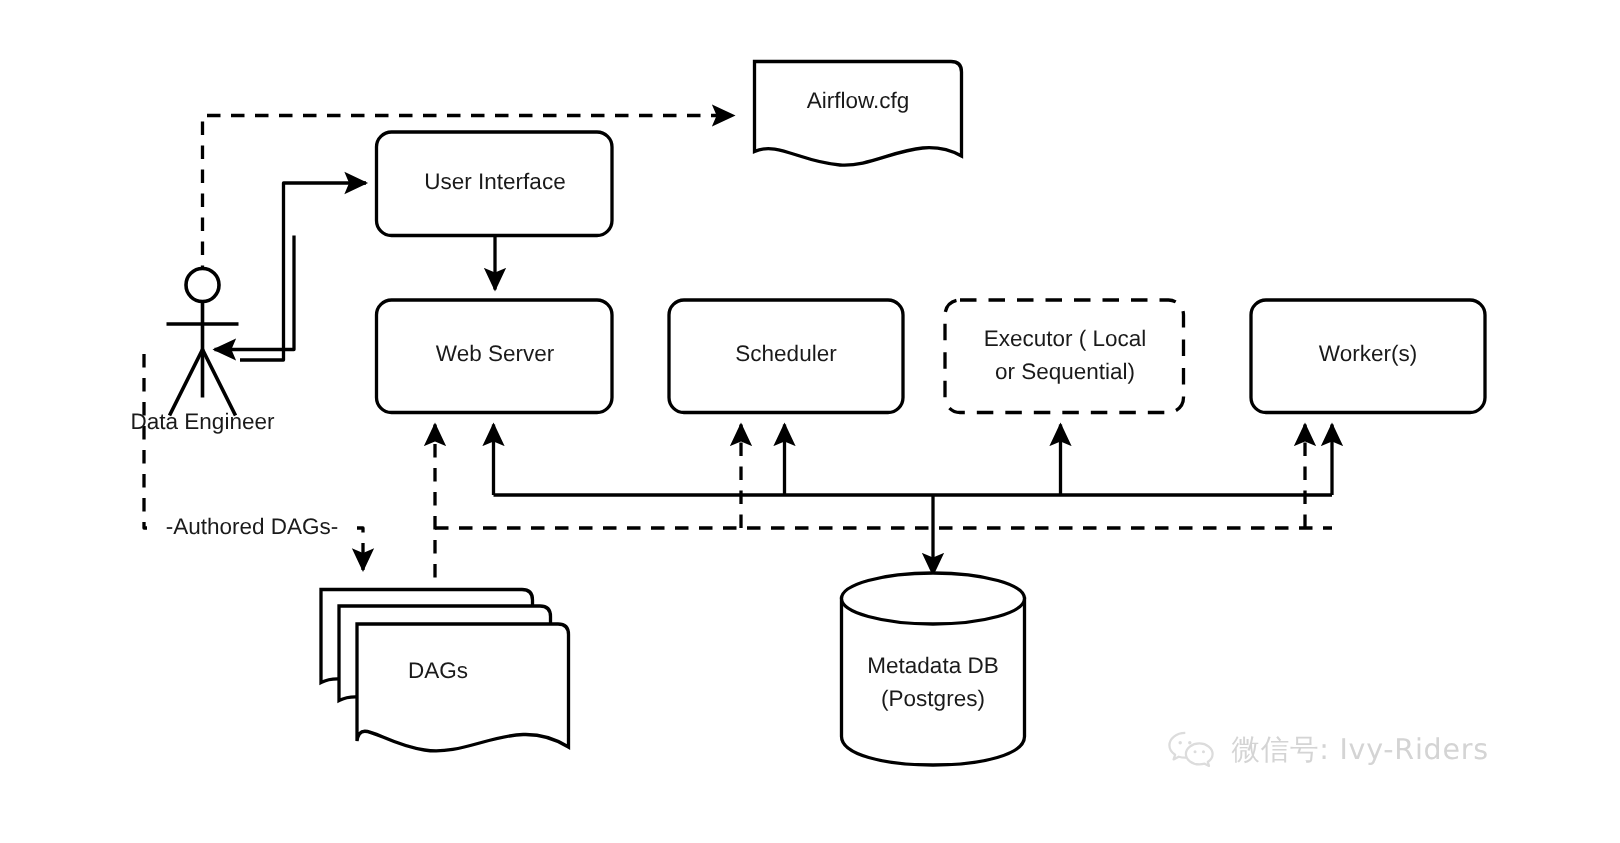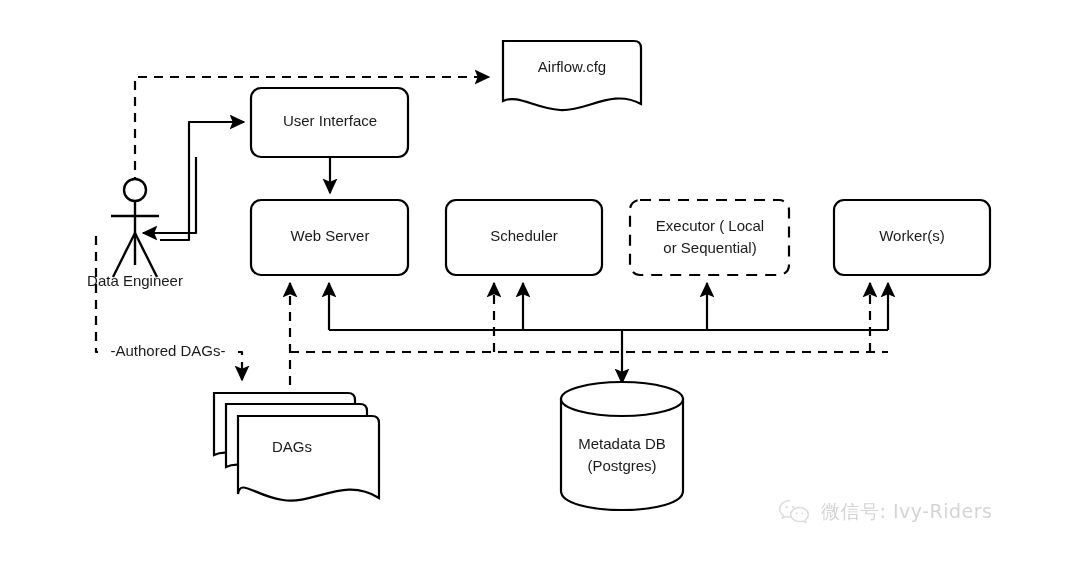--- a/index.html
+++ b/index.html
@@ -79,21 +79,21 @@
   }
   .actor-head {
     fill: #ffffff;
     stroke: #000000;
     stroke-width: 2.4;
   }
   
   #watermark {
     position: absolute;
     left: 778px;
-    top: 499px;
+    top: 487px;
     display: flex;
     align-items: center;
     gap: 9px;
     color: #d3d3d3;
     font-size: 19px;
     font-family: "DejaVu Sans", sans-serif;
     white-space: nowrap;
     user-select: none;
   }
   #watermark .wm-text { color: #d4d4d4; letter-spacing: 0.5px; }

